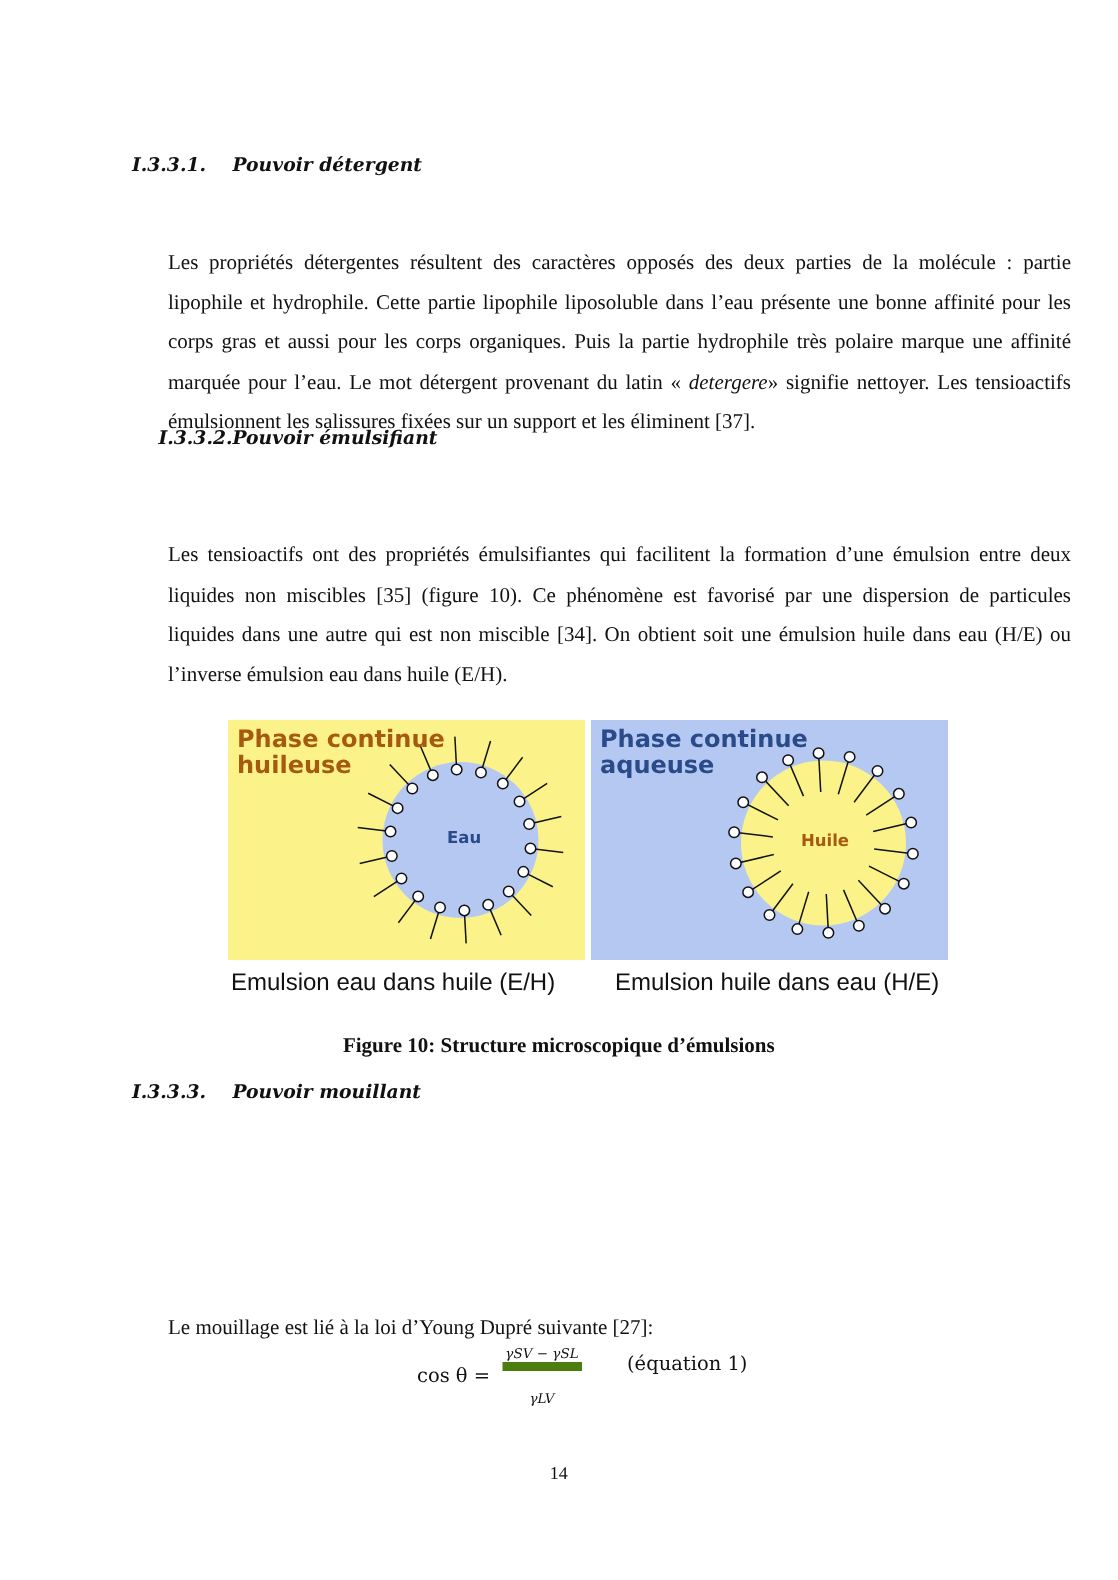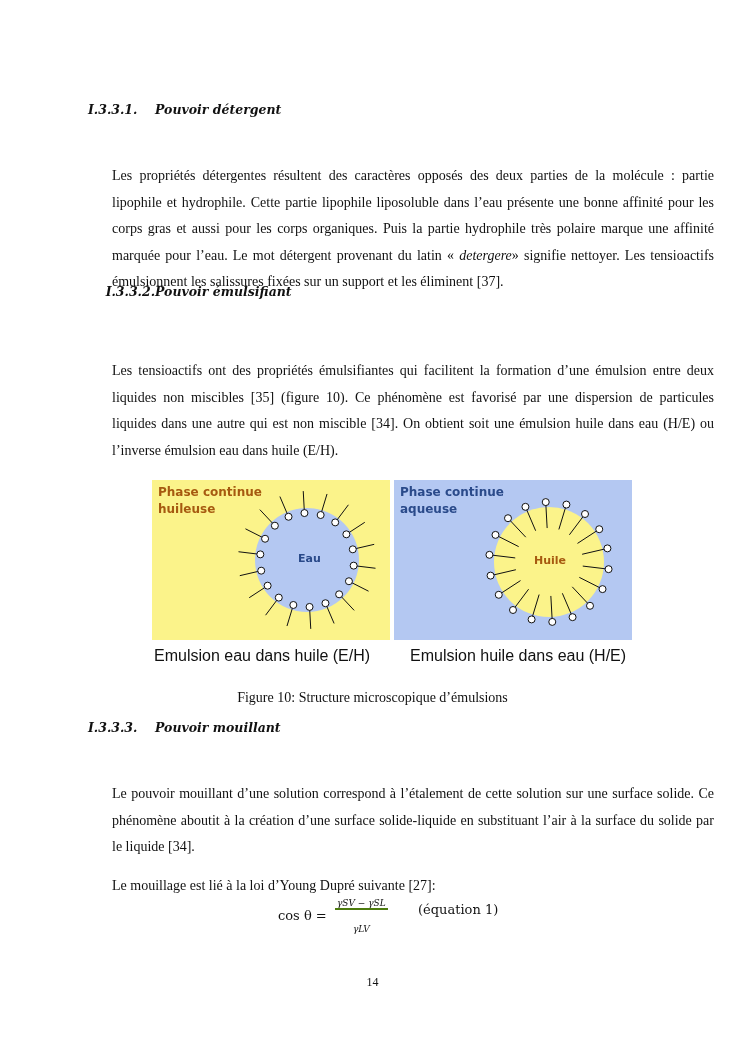--- a/index.html
+++ b/index.html
@@ -10,31 +10,31 @@
              font-weight: bold; font-style: italic; font-size: 12.5px; color: #111; }
   .heading .num { display: inline-block; width: 67px; }
   .para { position: absolute; left: 96px; width: 602px; font-size: 14px;
           line-height: 26.5px; text-align: justify; text-align-last: left; margin: 16px; }
   .para .it { font-style: italic; }
   .figure { position: absolute; left: 152px; top: 480px; width: 480px; height: 185px; }
   .panel { position: absolute; top: 0; height: 160px; }
   .panel.oil { left: 0; width: 238px; background: #fbf38a; }
   .panel.water { left: 242px; width: 238px; background: #b4c8f2; }
   .panel-label { position: absolute; left: 6px; top: 4px; font-family: "DejaVu Sans", sans-serif;
-                 font-weight: bold; font-size: 12px; line-height: 17px; white-space: pre-line; }
+                 font-weight: bold; font-size: 16px; line-height: 17px; white-space: pre-line; }
   .oil .panel-label { color: #a65a10; }
   .water .panel-label { color: #2a4a8a; }
   .panel svg { position: absolute; left: 0; top: 0; }
   .caption-sub { position: absolute; top: 167px; font-family: Liberation Sans, sans-serif;
                  font-size: 16px; color: #111; }
   .figcaption { position: absolute; left: 0; width: 745px; top: 690px; text-align: center;
-                font-weight: normal; font-size: 14px; }
+                font-weight: bold; font-size: 14px; }
   .equation { position: absolute; top: 898px; left: 278px; font-family: "DejaVu Serif", serif; font-size: 13px; }
   .eq-frac { display: inline-block; vertical-align: middle; text-align: center; font-style: italic; font-size: 9px; margin-left: 4px; }
-  .eq-frac .num-part { border-bottom: 2px solid #4d7c0f; padding: 0 2px; display: block; }
+  .eq-frac .num-part { border-bottom: 6px solid #4d7c0f; padding: 0 2px; display: block; }
   .eq-frac .den-part { display: block; margin-top: 14px; }
   .eq-label { position: absolute; left: 140px; top: 4px; white-space: nowrap; }
   .page-number { position: absolute; top: 975px; left: 0; width: 745px; text-align: center; font-size: 12px; }
 </style>
 </head>
 <body>
 
 <div class="page">
 
   <div class="heading" style="top:102px;">
@@ -146,21 +146,20 @@
     </div>
     <div class="caption-sub" style="left:2px;">Emulsion eau dans huile (E/H)</div>
     <div class="caption-sub" style="left:258px;">Emulsion huile dans eau (H/E)</div>
   </div>
 
   <div class="figcaption">Figure 10: Structure microscopique d’émulsions</div>
 
   <div class="heading" style="top:720px;">
     <span class="num">I.3.3.3.</span><span>Pouvoir mouillant</span>
   </div>
-  <p class="para" style="top:765px;">Le pouvoir mouillant d’une solution correspond à l’étalement de cette solution sur une surface solide. Ce phénomène aboutit à la création d’une surface solide-liquide en substituant l’air à la surface du solide par le liquide [34].</p>
   <p class="para" style="top:857px;">Le mouillage est lié à la loi d’Young Dupré suivante [27]:</p>
 
   <div class="equation">
     <span>cos θ =</span>
     <span class="eq-frac">
       <span class="num-part">γSV − γSL</span>
       <span class="den-part">γLV</span>
     </span>
     <span class="eq-label">(équation 1)</span>
   </div>

